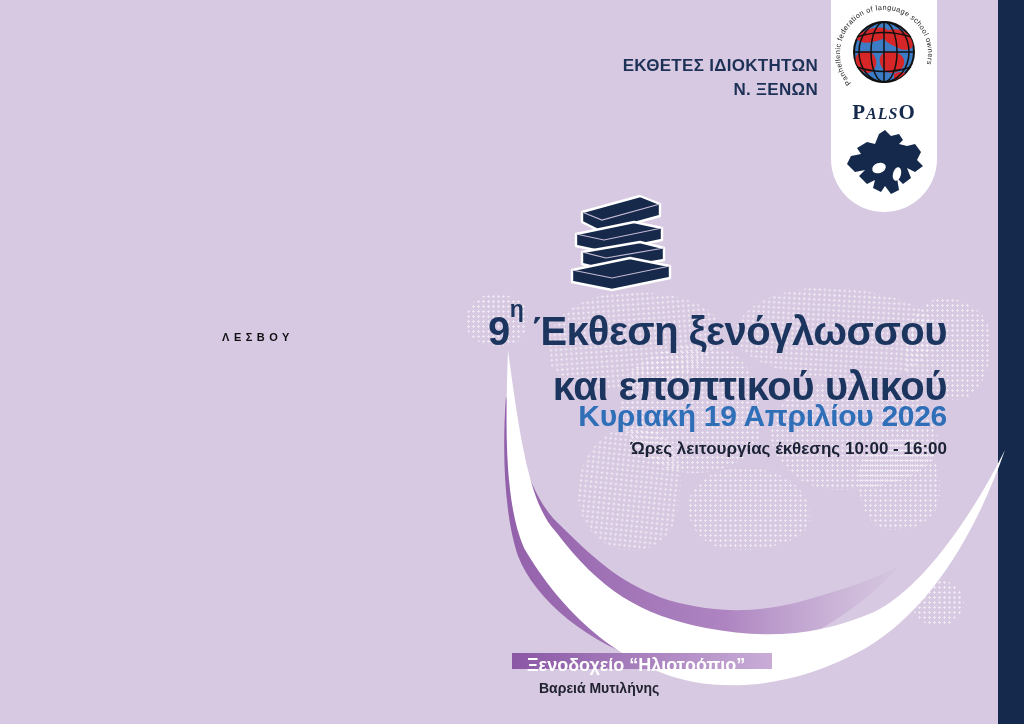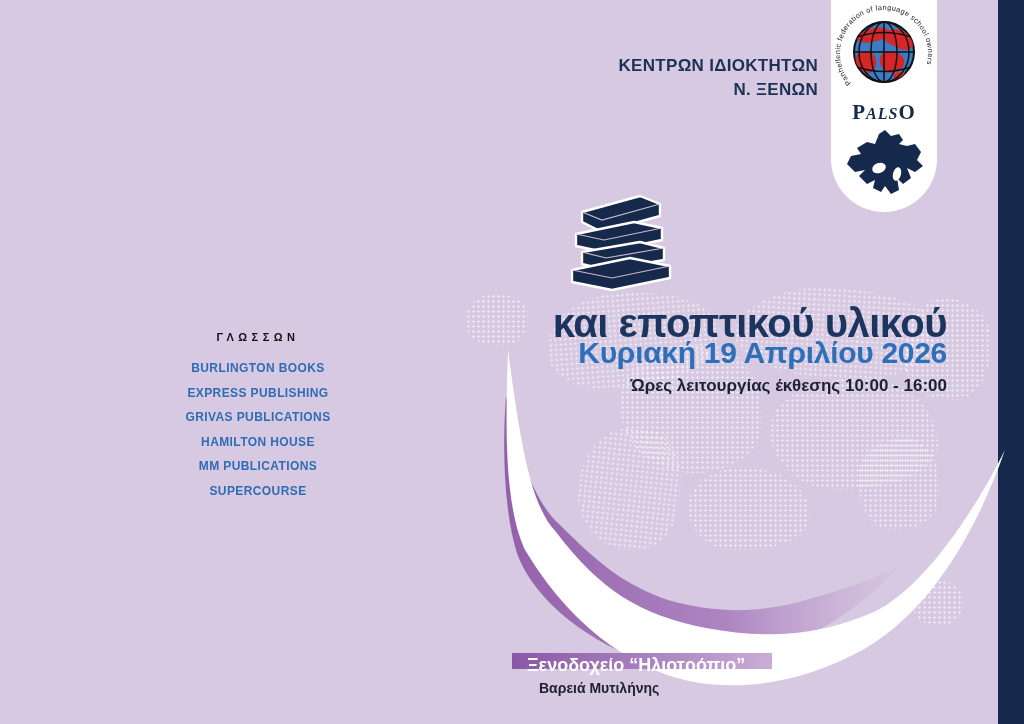--- a/index.html
+++ b/index.html
@@ -94,21 +94,21 @@
     </defs>
     <path fill="url(#purpleFade)" d="M506,396 C518,450 532,500 560,525 C600,565 625,585 668,600 C720,615 765,612 806,600
          C840,590 875,580 900,565 C870,600 830,625 792,645 C740,668 690,672 650,662
          C590,645 535,600 518,556 C504,515 502,450 506,396 Z"></path>
     <path fill="#ffffff" d="M508,350 C520,440 530,505 556,532 C600,590 640,615 706,628 C770,640 820,635 874,612
          C920,590 970,520 1005,450 C975,535 930,610 866,648 C800,685 740,690 694,682
          C620,668 560,610 524,548 C505,505 505,430 508,350 Z"></path>
   </svg>
 
   <div class="org">
-    <div>ΚΕΝΤΡΩΝ ΙΔΙΟΚΤΗΤΩΝ</div>
+    <div>ΕΚΘΕΤΕΣ ΙΔΙΟΚΤΗΤΩΝ</div>
     <div>Ν. ΞΕΝΩΝ</div>
   </div>
 
   <div class="capsule">
     <div class="globe-wrap">
       <svg width="104" height="104" viewBox="0 0 104 104">
         <defs>
           <path id="ringPath" d="M 22,84 A 44,44 0 1 1 82,84"></path>
           <clipPath id="globeClip">
               <circle cx="52" cy="50" r="30"></circle>
@@ -156,33 +156,26 @@
       <g stroke="#d7c9e1" stroke-width="1.2" fill="none" opacity="0.9">
         <path d="M30,20 L50,28 L108,12"></path>
         <path d="M24,42 L52,48 L110,36"></path>
         <path d="M30,60 L54,66 L112,56"></path>
         <path d="M20,78 L60,86 L118,74"></path>
       </g>
     </svg>
   </div>
 
   <div class="titleblock">
+    <div class="title-line"><span>9</span><sup>η</sup><span class="rest">Έκθεση ξενόγλωσσου</span></div>
     <div class="title-line">και εποπτικού υλικού</div>
     <div class="event-date">Κυριακή 19 Απριλίου 2026</div>
     <div class="event-hours">Ώρες λειτουργίας έκθεσης 10:00 - 16:00</div>
   </div>
 
   <div class="exhibitors">
-    <div class="exh-head">ΓΛΩΣΣΩΝ</div>
-    <ul class="exh-list">
-      <li>BURLINGTON BOOKS</li>
-      <li>EXPRESS PUBLISHING</li>
-      <li>GRIVAS PUBLICATIONS</li>
-      <li>HAMILTON HOUSE</li>
-      <li>MM PUBLICATIONS</li>
-      <li>SUPERCOURSE</li>
-    </ul>
+    <div class="exh-head">ΛΕΣΒΟΥ</div>
   </div>
 
   <div class="hotel-bar">Ξενοδοχείο “Ηλιοτρόπιο”</div>
   <div class="venue-loc">Βαρειά Μυτιλήνης</div>
 
 </div>
 
 </body></html>

